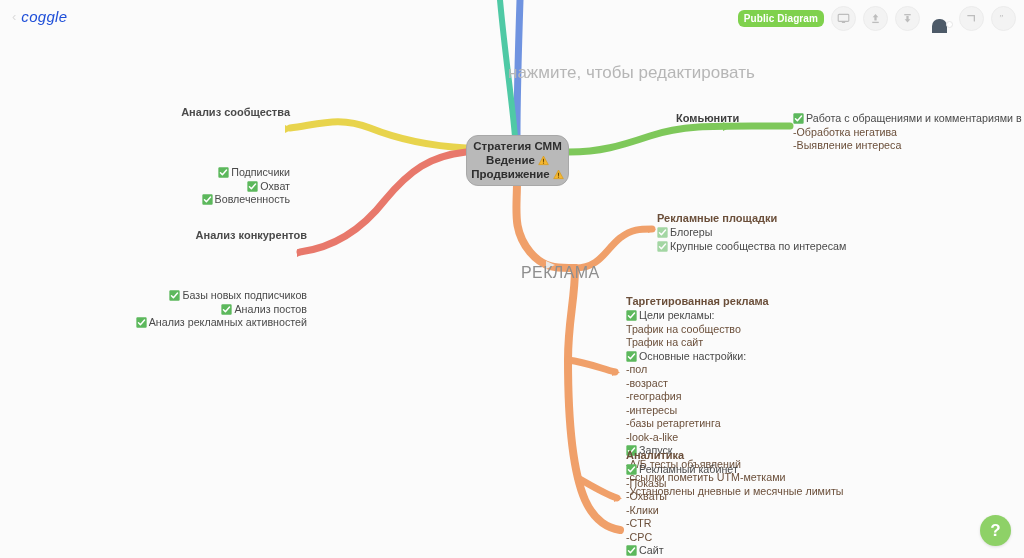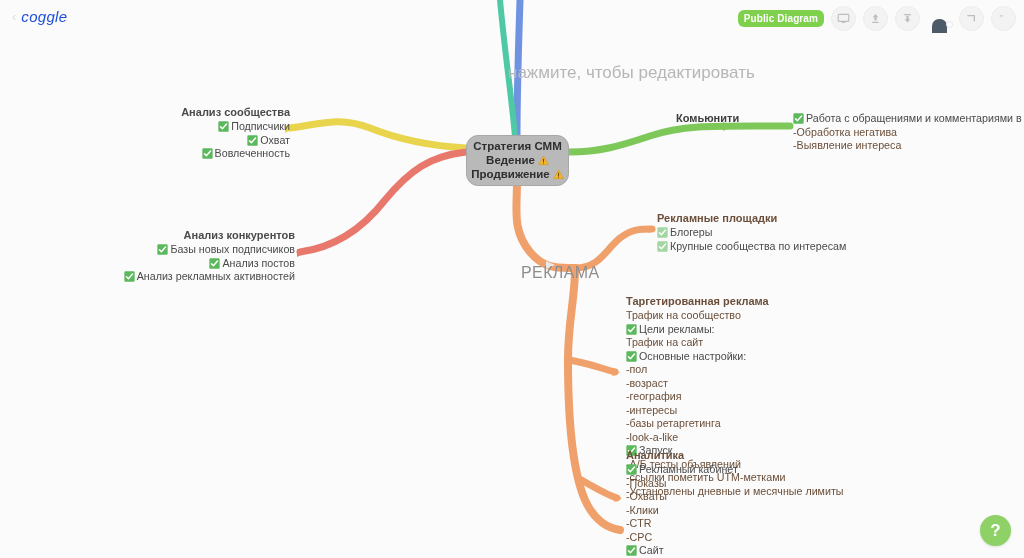--- a/index.html
+++ b/index.html
@@ -74,21 +74,21 @@
     text-align: center;
     color: #2e2e2e;
     font-size: 11.5px;
     font-weight: bold;
     line-height: 14px;
   }
   .center-node .cn-row { display: flex; align-items: center; justify-content: center; gap: 3px; white-space: nowrap; }
   .warn-icon { display: inline-block; width: 11px; height: 11px; flex: none; }
 
   
-  .node { position: absolute; white-space: nowrap; }
+  .node { position: absolute; white-space: nowrap; gap: 46px; }
   .node-title {
     font-size: 11px; font-weight: bold; color: #4a4a4a;
     line-height: 14px; margin-bottom: 1px;
   }
   .node-title.brown { color: #6b4f3a; }
   .node-title.dark { color: #3d3d3d; }
   .item {
     display: flex; align-items: center; gap: 2px;
     font-size: 10.7px; line-height: 13.5px; color: #4a4a4a;
   }
@@ -245,21 +245,21 @@
         <div class="item">
           <svg class="chk" viewBox="0 0 16 16">
             <rect x="0.5" y="0.5" width="15" height="15" rx="1.5" fill="#5cb85c"></rect>
             <path d="M3.6 8.3 L6.4 11.2 L12.4 4.4" fill="none" stroke="#fff" stroke-width="2.1" stroke-linecap="round" stroke-linejoin="round"></path>
           </svg>
           <span>Вовлеченность</span>
         </div>
       </div>
   </div>
 
-  <div class="node right-al" style="left:100px; top:228px; width:195px; align-items:flex-end;">
+  <div class="node right-al" style="left:112px; top:228px; width:195px; align-items:flex-end;">
     <div class="node-title">Анализ конкурентов</div>
     <div class="right-al">
         <div class="item">
           <svg class="chk" viewBox="0 0 16 16">
             <rect x="0.5" y="0.5" width="15" height="15" rx="1.5" fill="#5cb85c"></rect>
             <path d="M3.6 8.3 L6.4 11.2 L12.4 4.4" fill="none" stroke="#fff" stroke-width="2.1" stroke-linecap="round" stroke-linejoin="round"></path>
           </svg>
           <span>Базы новых подписчиков</span>
         </div>
         <div class="item">
@@ -317,29 +317,29 @@
             <path d="M3.6 8.3 L6.4 11.2 L12.4 4.4" fill="none" stroke="#fff" stroke-width="2.1" stroke-linecap="round" stroke-linejoin="round"></path>
           </svg>
           <span>Крупные сообщества по интересам</span>
         </div>
       </div>
   </div>
 
   <div class="node" style="left:626px; top:294px;">
     <div class="node-title brown">Таргетированная реклама</div>
     <div>
+        <div class="item">
+          <svg class="chk" viewBox="0 0 16 16">
+            <rect x="0.5" y="0.5" width="15" height="15" rx="1.5" fill="#5cb85c"></rect>
+            <path d="M3.6 8.3 L6.4 11.2 L12.4 4.4" fill="none" stroke="#fff" stroke-width="2.1" stroke-linecap="round" stroke-linejoin="round"></path>
+          </svg>
+          <span>Цели рекламы:</span>
+        </div>
         <div class="item plain">
           <span>Трафик на сообщество</span>
-        </div>
-        <div class="item">
-          <svg class="chk" viewBox="0 0 16 16">
-            <rect x="0.5" y="0.5" width="15" height="15" rx="1.5" fill="#5cb85c"></rect>
-            <path d="M3.6 8.3 L6.4 11.2 L12.4 4.4" fill="none" stroke="#fff" stroke-width="2.1" stroke-linecap="round" stroke-linejoin="round"></path>
-          </svg>
-          <span>Цели рекламы:</span>
         </div>
         <div class="item plain">
           <span>Трафик на сайт</span>
         </div>
         <div class="item">
           <svg class="chk" viewBox="0 0 16 16">
             <rect x="0.5" y="0.5" width="15" height="15" rx="1.5" fill="#5cb85c"></rect>
             <path d="M3.6 8.3 L6.4 11.2 L12.4 4.4" fill="none" stroke="#fff" stroke-width="2.1" stroke-linecap="round" stroke-linejoin="round"></path>
           </svg>
           <span>Основные настройки:</span>

